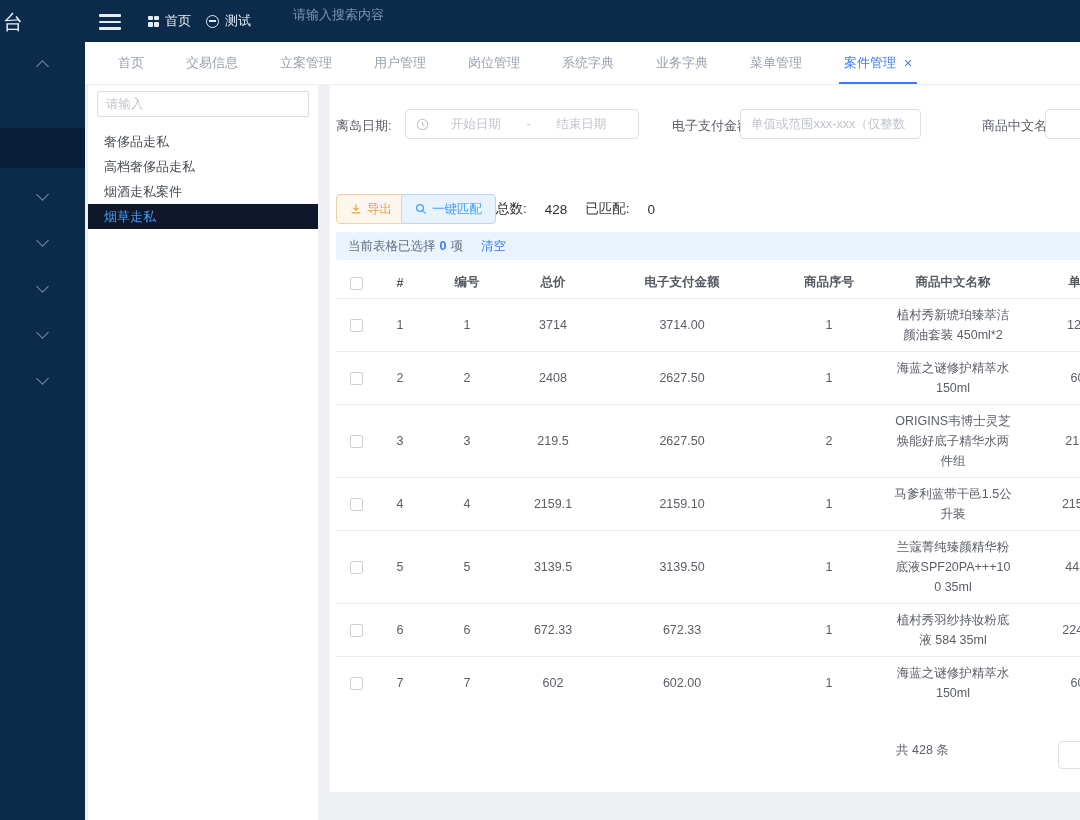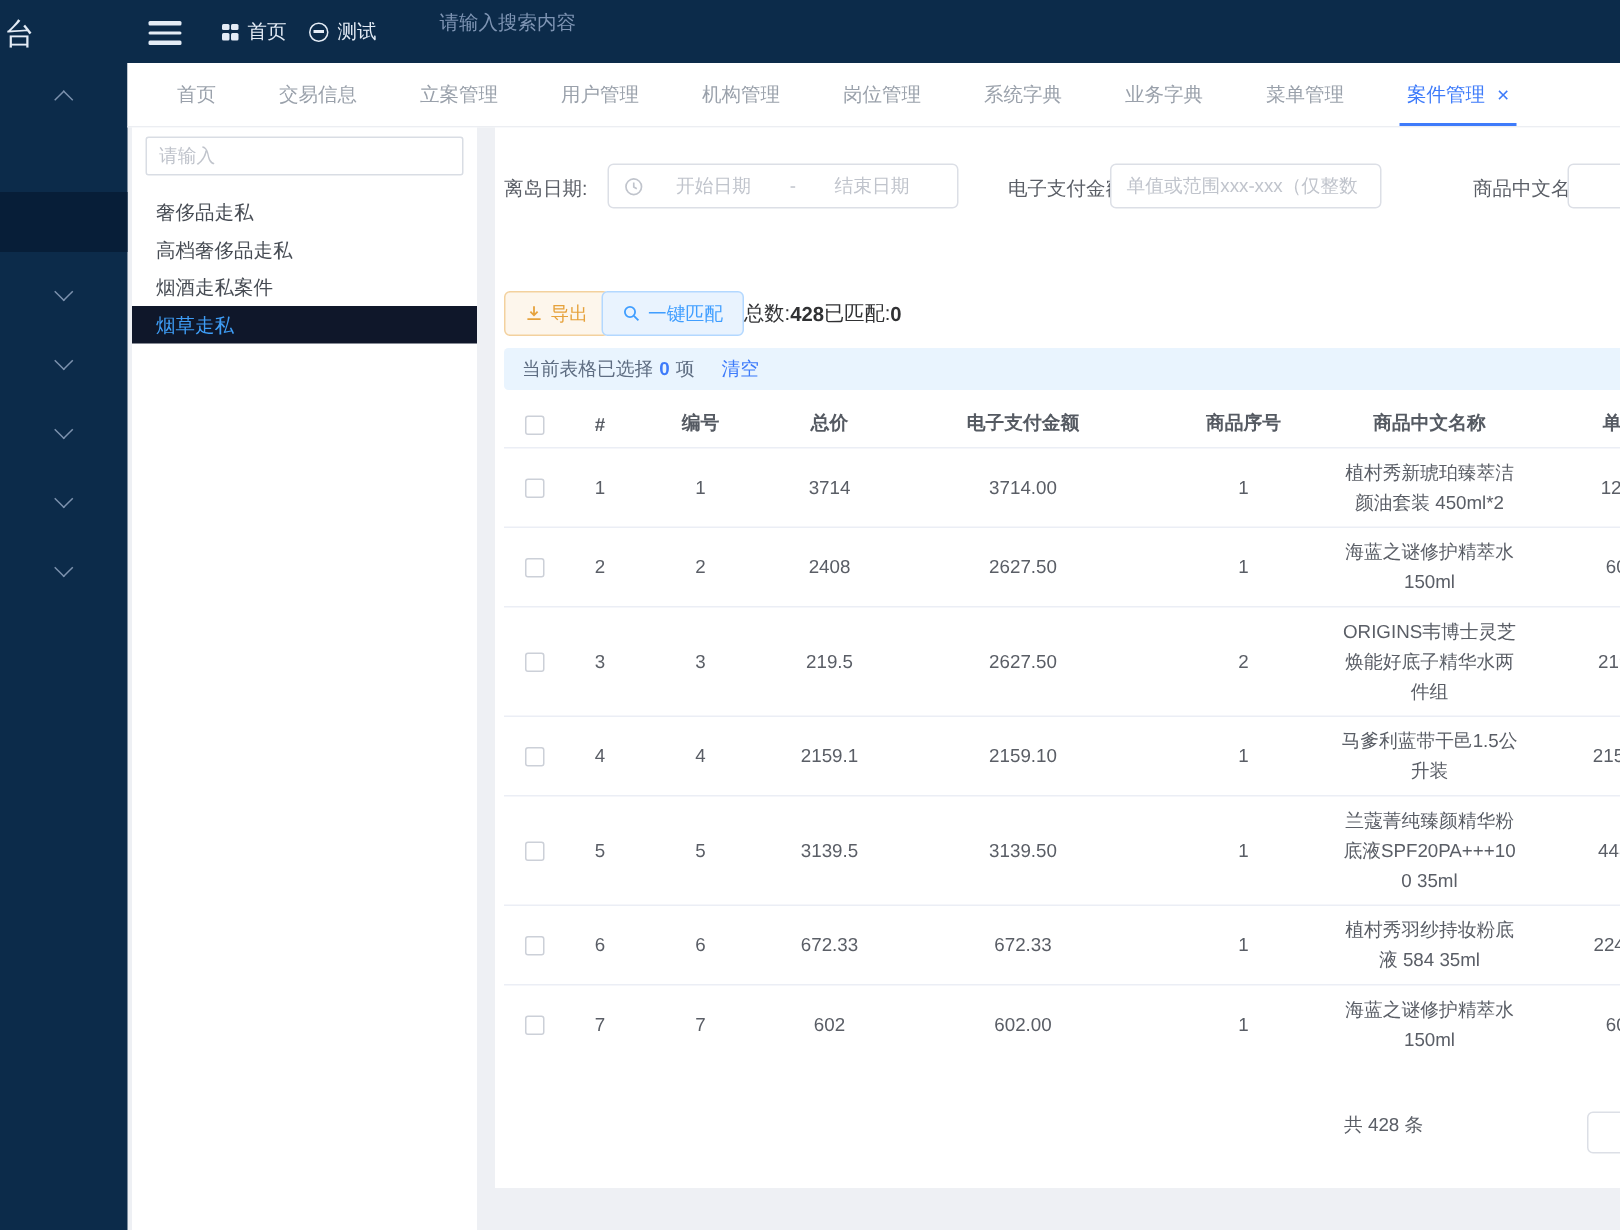--- a/index.html
+++ b/index.html
@@ -59,23 +59,23 @@
     font-size:12.5px;color:#333;outline:none;}
   .inp::placeholder{color:#c0c4cc;}
   .amount-inp{left:410px;top:24px;width:181px;}
   .name-inp{left:715px;top:24px;width:110px;}
 
   
   .btn{position:absolute;top:109px;height:30px;border-radius:4px;display:flex;align-items:center;
     gap:5px;font-size:12.5px;padding:0 13px;cursor:pointer;border:1px solid transparent;}
   .btn-export{left:6px;background:#fdf6ec;border-color:#f3d19e;color:#e6a23c;}
   .btn-match{left:71px;background:#e9f3fe;border-color:#b3d8ff;color:#409eff;}
-  .stats{position:absolute;left:166px;top:109px;height:30px;display:flex;align-items:center;gap:0;
+  .stats{position:absolute;left:166px;top:109px;height:30px;display:flex;align-items:center;gap:18px;
     font-size:13.5px;color:#303133;}
-  .stats b{font-weight:bold;}
+  .stats b{font-weight:normal;}
 
   
   .sel-bar{position:absolute;left:6px;top:147px;width:758px;height:28px;background:#e9f4fe;
     border-radius:3px;display:flex;align-items:center;padding-left:12px;font-size:12.5px;color:#5e6d82;gap:4px;}
   .sel-bar .count{color:#3e7bfa;font-weight:bold;}
   .sel-clear{color:#3e7bfa;margin-left:14px;cursor:pointer;}
 
   
   .table-wrap{position:absolute;left:6px;top:183px;width:806px;height:440px;overflow:hidden;}
   table{width:810px;table-layout:fixed;border-collapse:collapse;font-size:12.5px;color:#5a5e66;}
@@ -142,23 +142,20 @@
   </div>
 
   <div class="tab">
     <span class="tab-label">立案管理</span>
   </div>
 
   <div class="tab">
     <span class="tab-label">用户管理</span>
   </div>
 
-  <div class="tab">
-    <span class="tab-label">机构管理</span>
-  </div>
 
   <div class="tab">
     <span class="tab-label">岗位管理</span>
   </div>
 
   <div class="tab">
     <span class="tab-label">系统字典</span>
   </div>
 
   <div class="tab">

